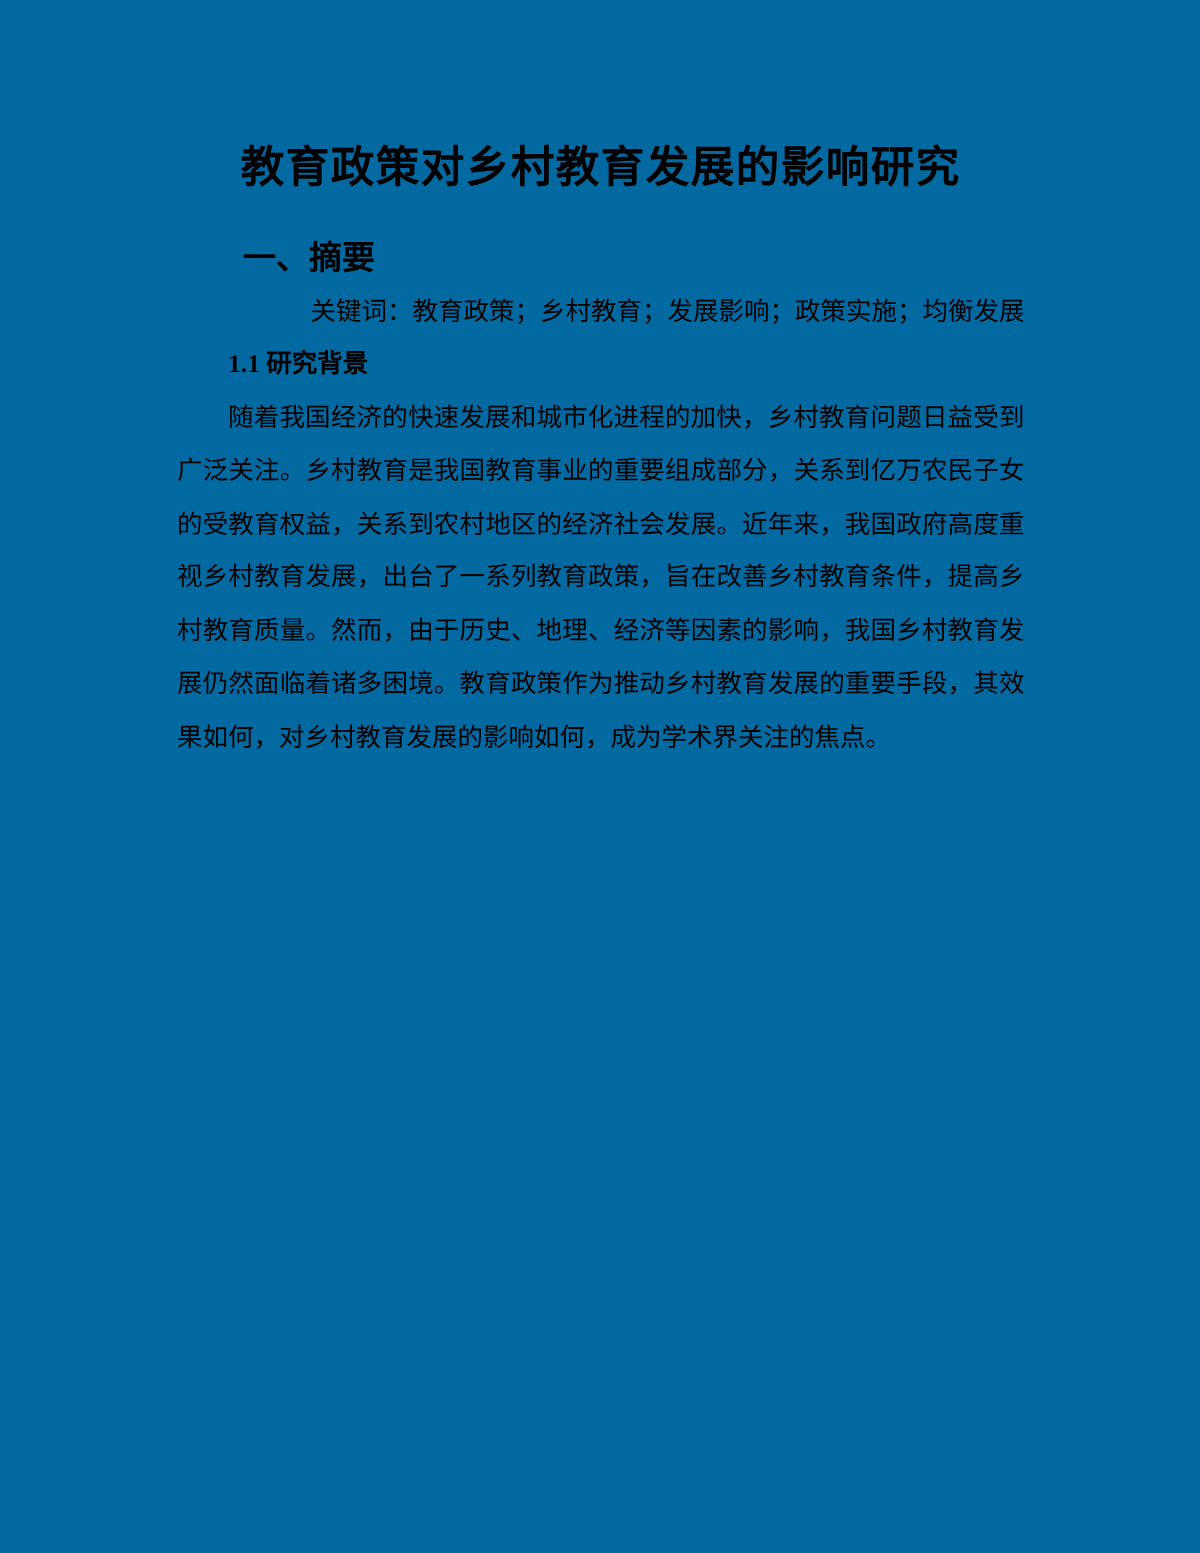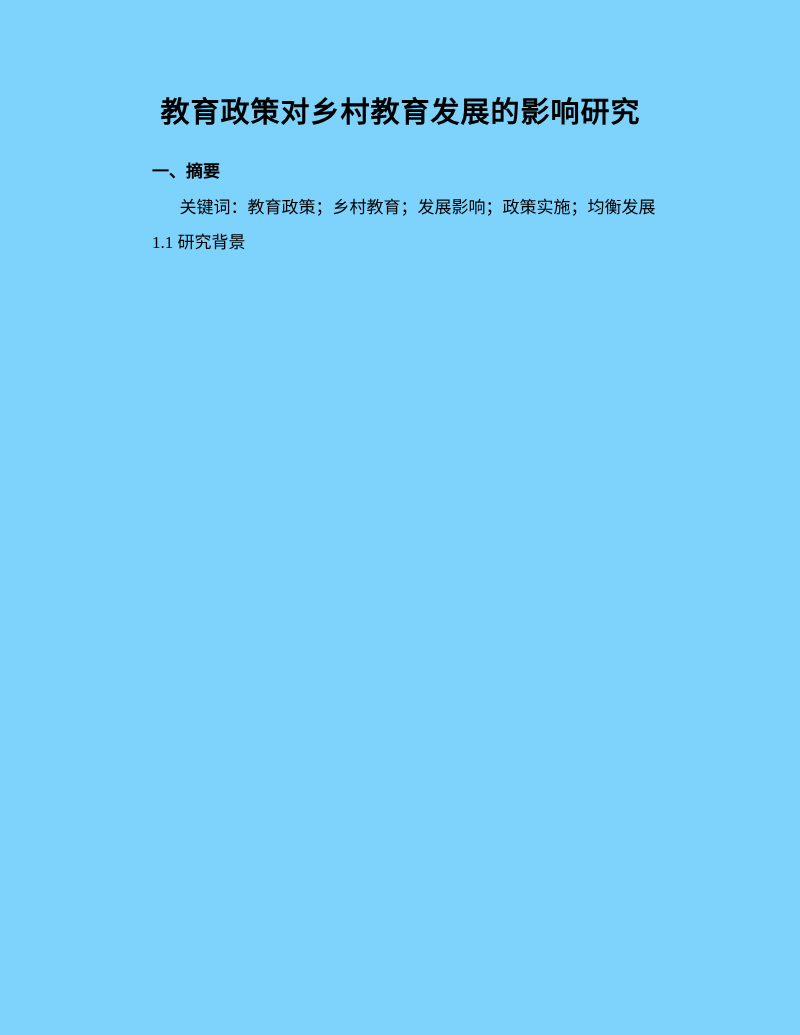--- a/index.html
+++ b/index.html
@@ -10,67 +10,68 @@
   body {
     width: 800px;
     height: 1035px;
     overflow: hidden;
   }
   .page {
     box-sizing: border-box;
     width: 800px;
     height: 1035px;
     padding: 94px 117px 40px 118px;
-    background: #7dd3fc;
+    background: #0369a1;
     color: #000000;
     font-family: "Liberation Serif", "DejaVu Serif", serif;
     font-size: 17px;
     line-height: 35.5px;
   }
   .doc-title {
     margin: 0 0 24px 0;
     font-size: 29px;
     line-height: 36px;
     font-weight: bold;
     text-align: center;
     letter-spacing: 1px;
   }
   .heading {
     margin: 0;
-    font-size: 17px;
+    font-size: 22px;
     line-height: 35.5px;
     font-weight: bold;
     text-indent: 2em;
   }
   .subheading {
     margin: 0;
-    font-weight: normal;
+    font-weight: bold;
     text-indent: 2em;
   }
   .para {
     margin: 0;
     text-indent: 2em;
     text-align: justify;
     word-break: break-all;
   }
   .para.no-justify {
-    text-align: center;
+    text-align: right;
   }
 </style>
 </head>
 <body>
 
 <div class="page">
 
   <h1 class="doc-title">教育政策对乡村教育发展的影响研究</h1>
 
   <h2 class="heading">一、摘要</h2>
 
 
 
   <p class="para no-justify">关键词：教育政策；乡村教育；发展影响；政策实施；均衡发展</p>
 
 
   <p class="subheading">1.1 研究背景</p>
 
+  <p class="para">随着我国经济的快速发展和城市化进程的加快，乡村教育问题日益受到广泛关注。乡村教育是我国教育事业的重要组成部分，关系到亿万农民子女的受教育权益，关系到农村地区的经济社会发展。近年来，我国政府高度重视乡村教育发展，出台了一系列教育政策，旨在改善乡村教育条件，提高乡村教育质量。然而，由于历史、地理、经济等因素的影响，我国乡村教育发展仍然面临着诸多困境。教育政策作为推动乡村教育发展的重要手段，其效果如何，对乡村教育发展的影响如何，成为学术界关注的焦点。</p>
 
 
 </div>
 
 </body></html>

